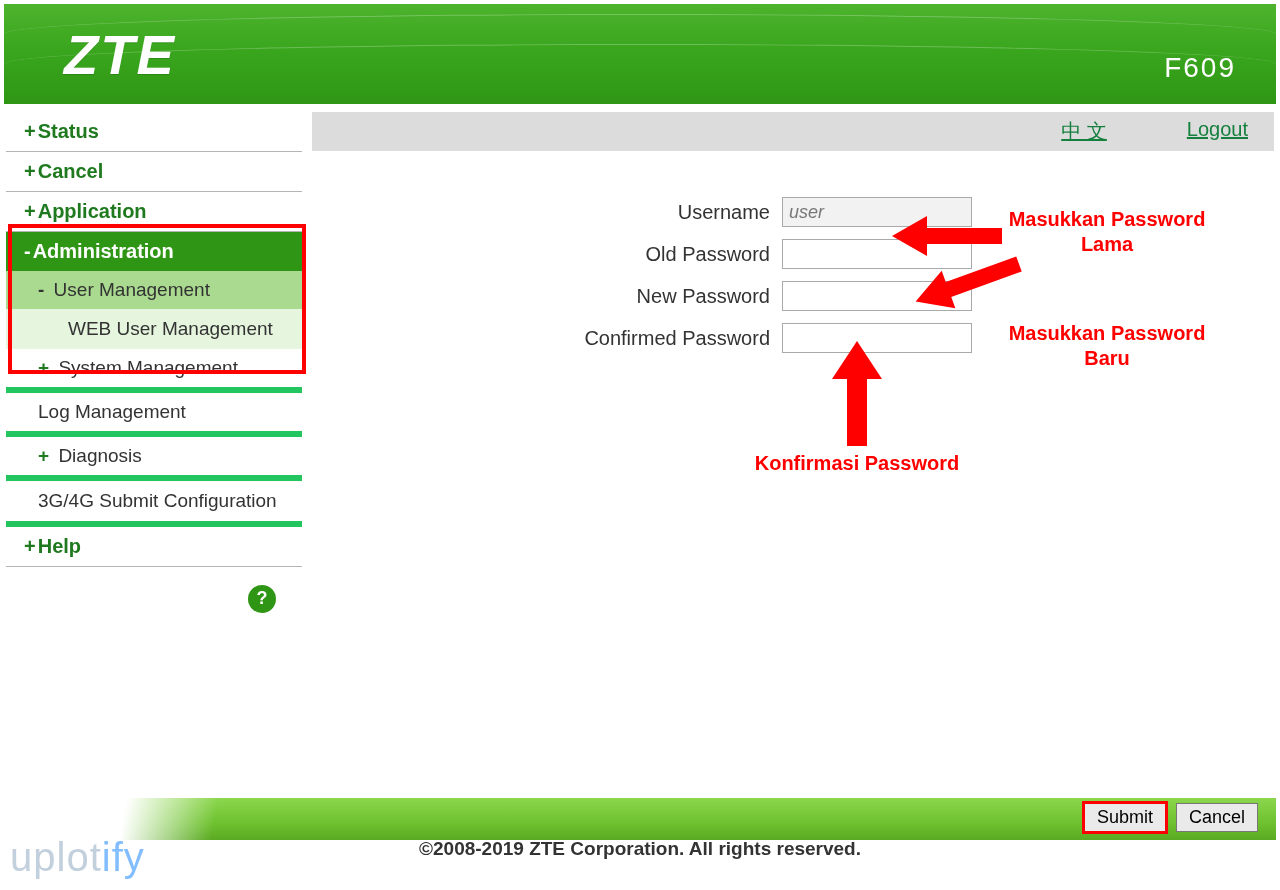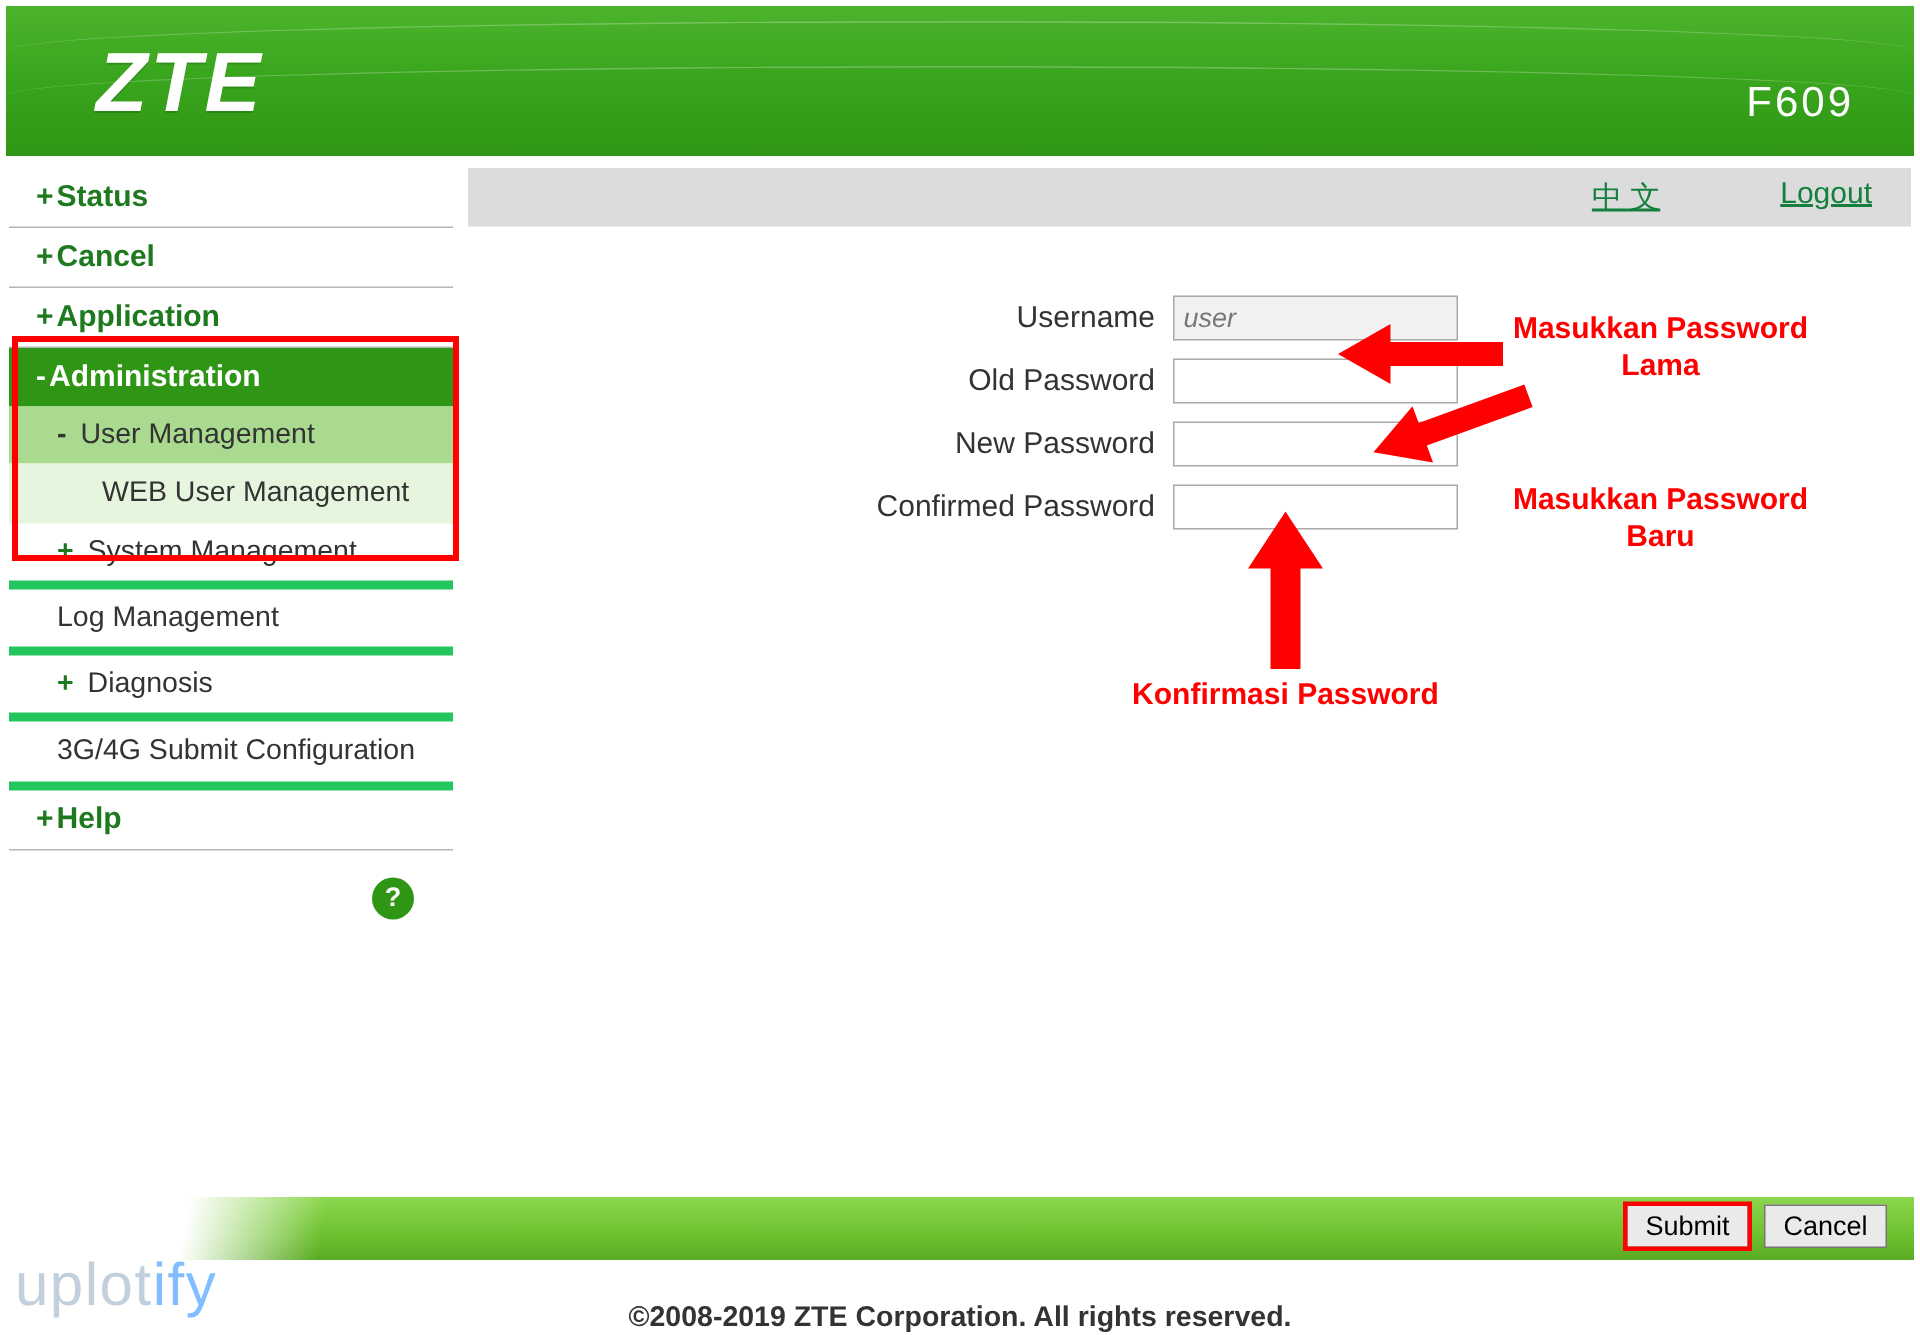--- a/index.html
+++ b/index.html
@@ -179,21 +179,21 @@
     border:1px solid #777;
     padding:3px 12px;
     font-size:18px;
     cursor:pointer;
   }
   .submit-highlight { outline:3px solid #ff0000; outline-offset:-1px; }
 
   
   .copyright {
     position:absolute;
-    bottom:0; left:0; right:0;
+    bottom:30px; left:0; right:0;
     text-align:center;
     font-size:19px; color:#333; font-weight:600;
   }
 
   
   .watermark {
     position:absolute;
     left:10px; bottom:10px;
     font-size:40px;
     letter-spacing:1px;

